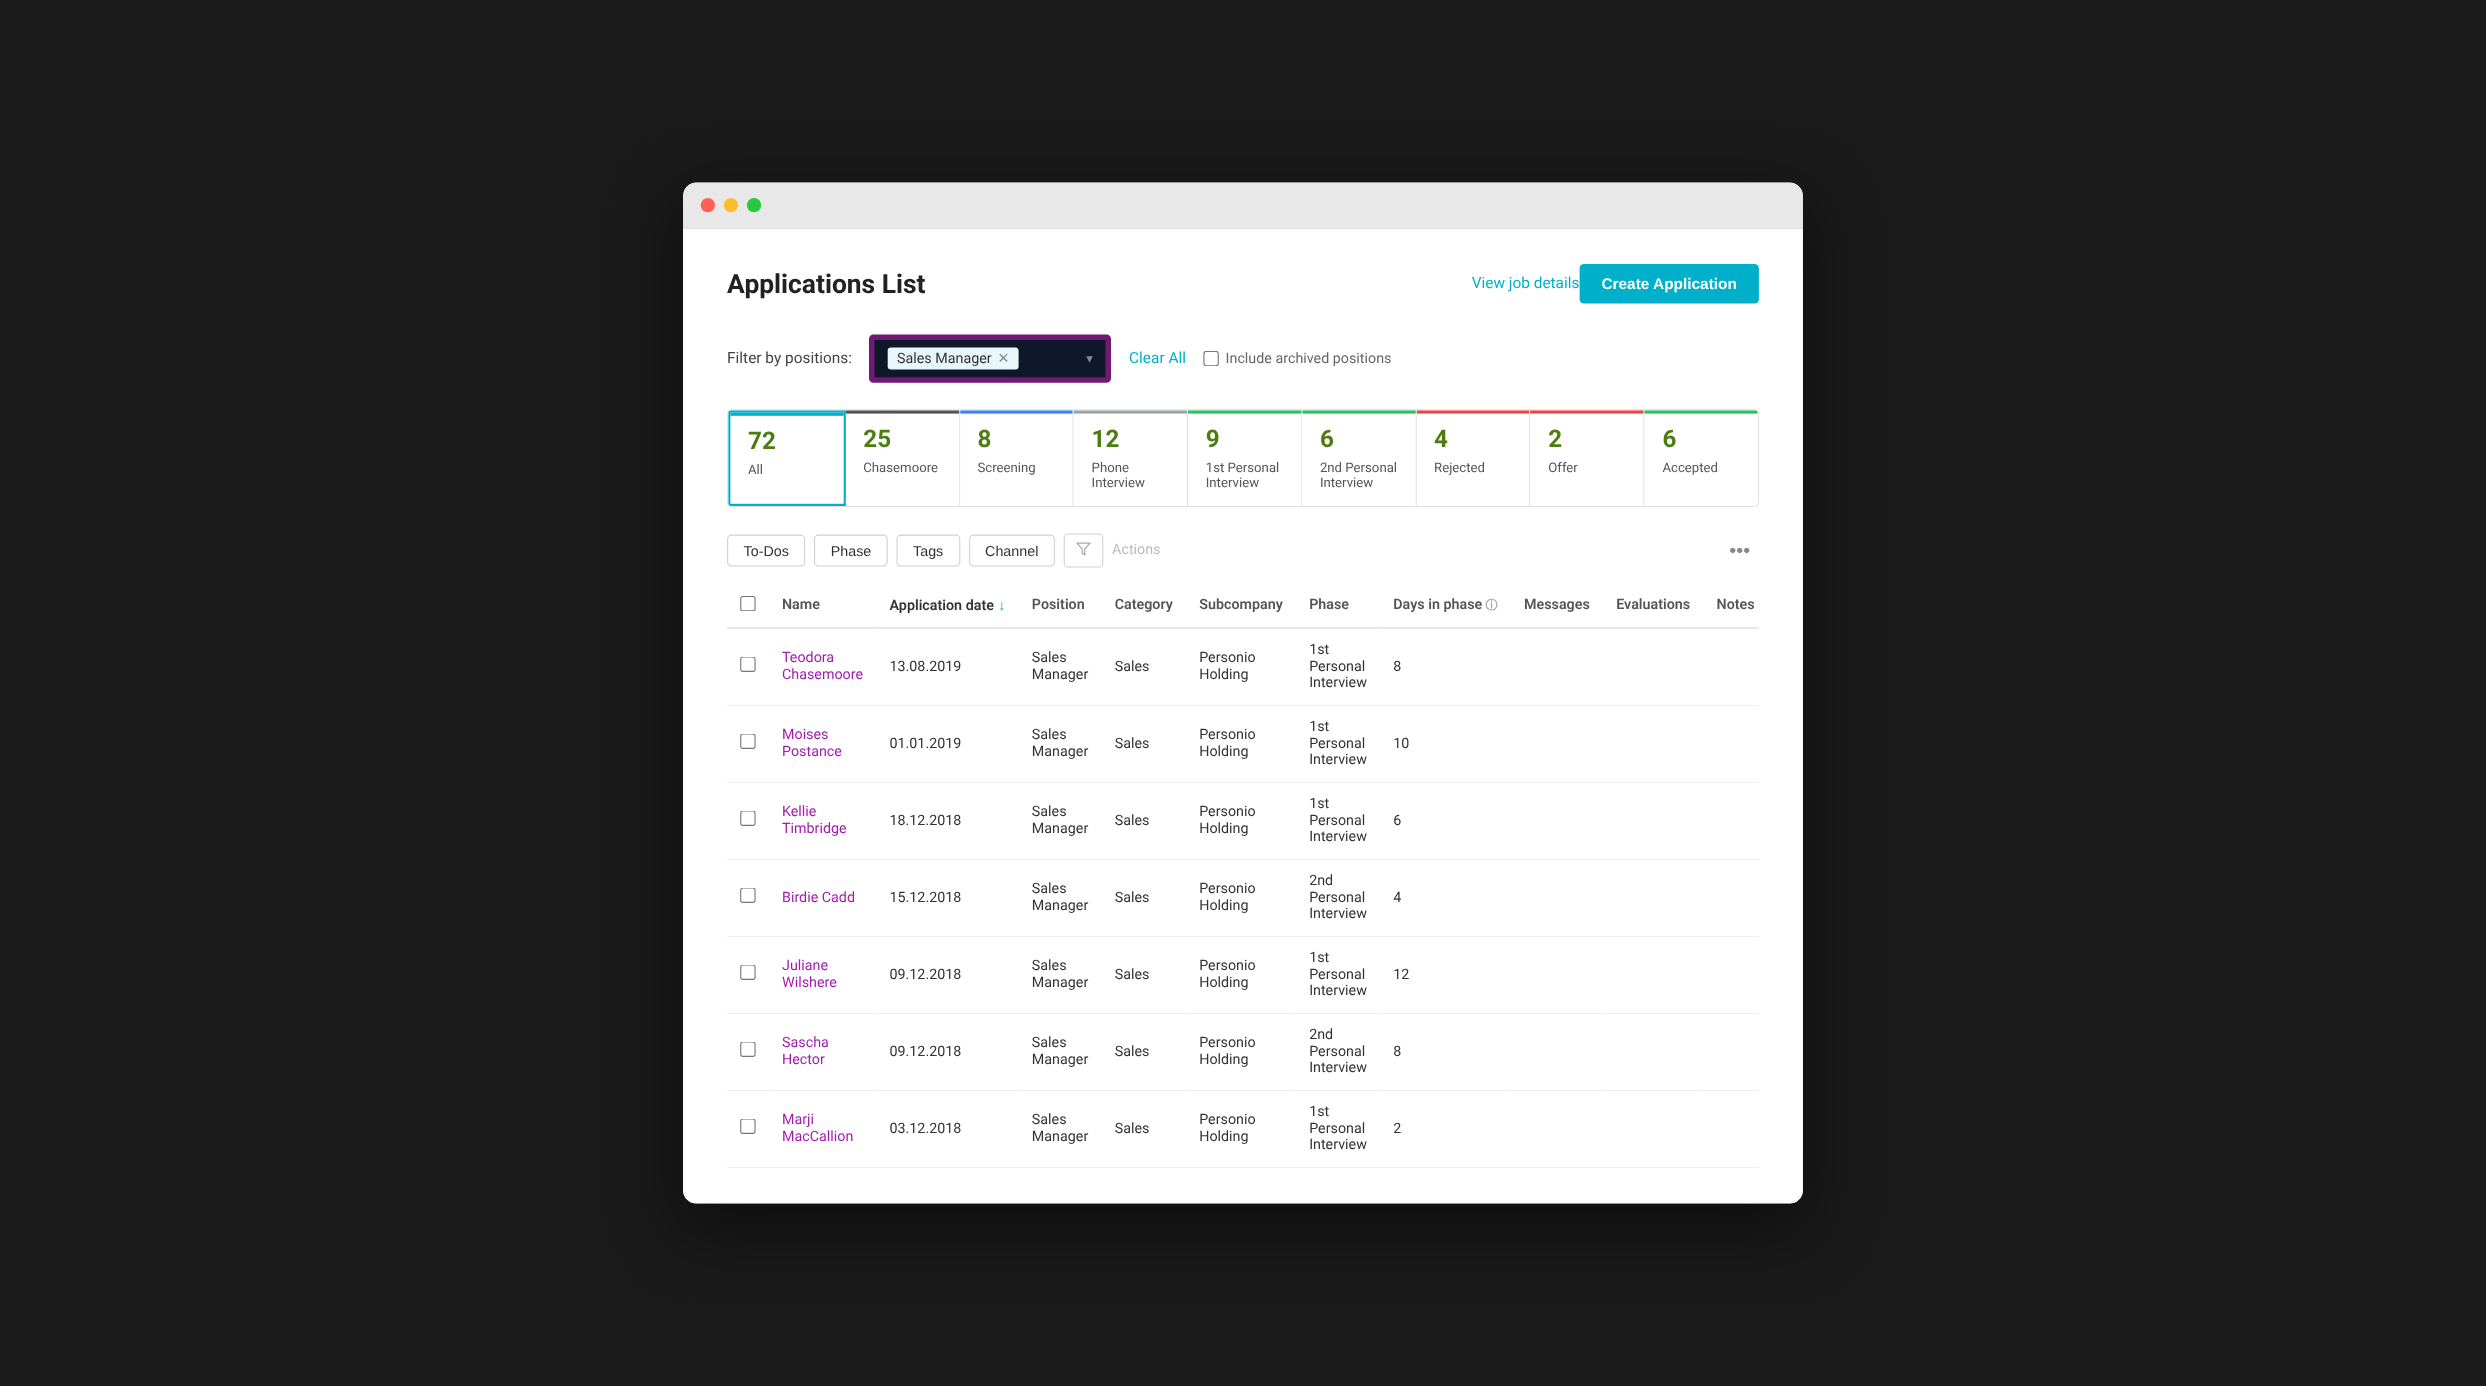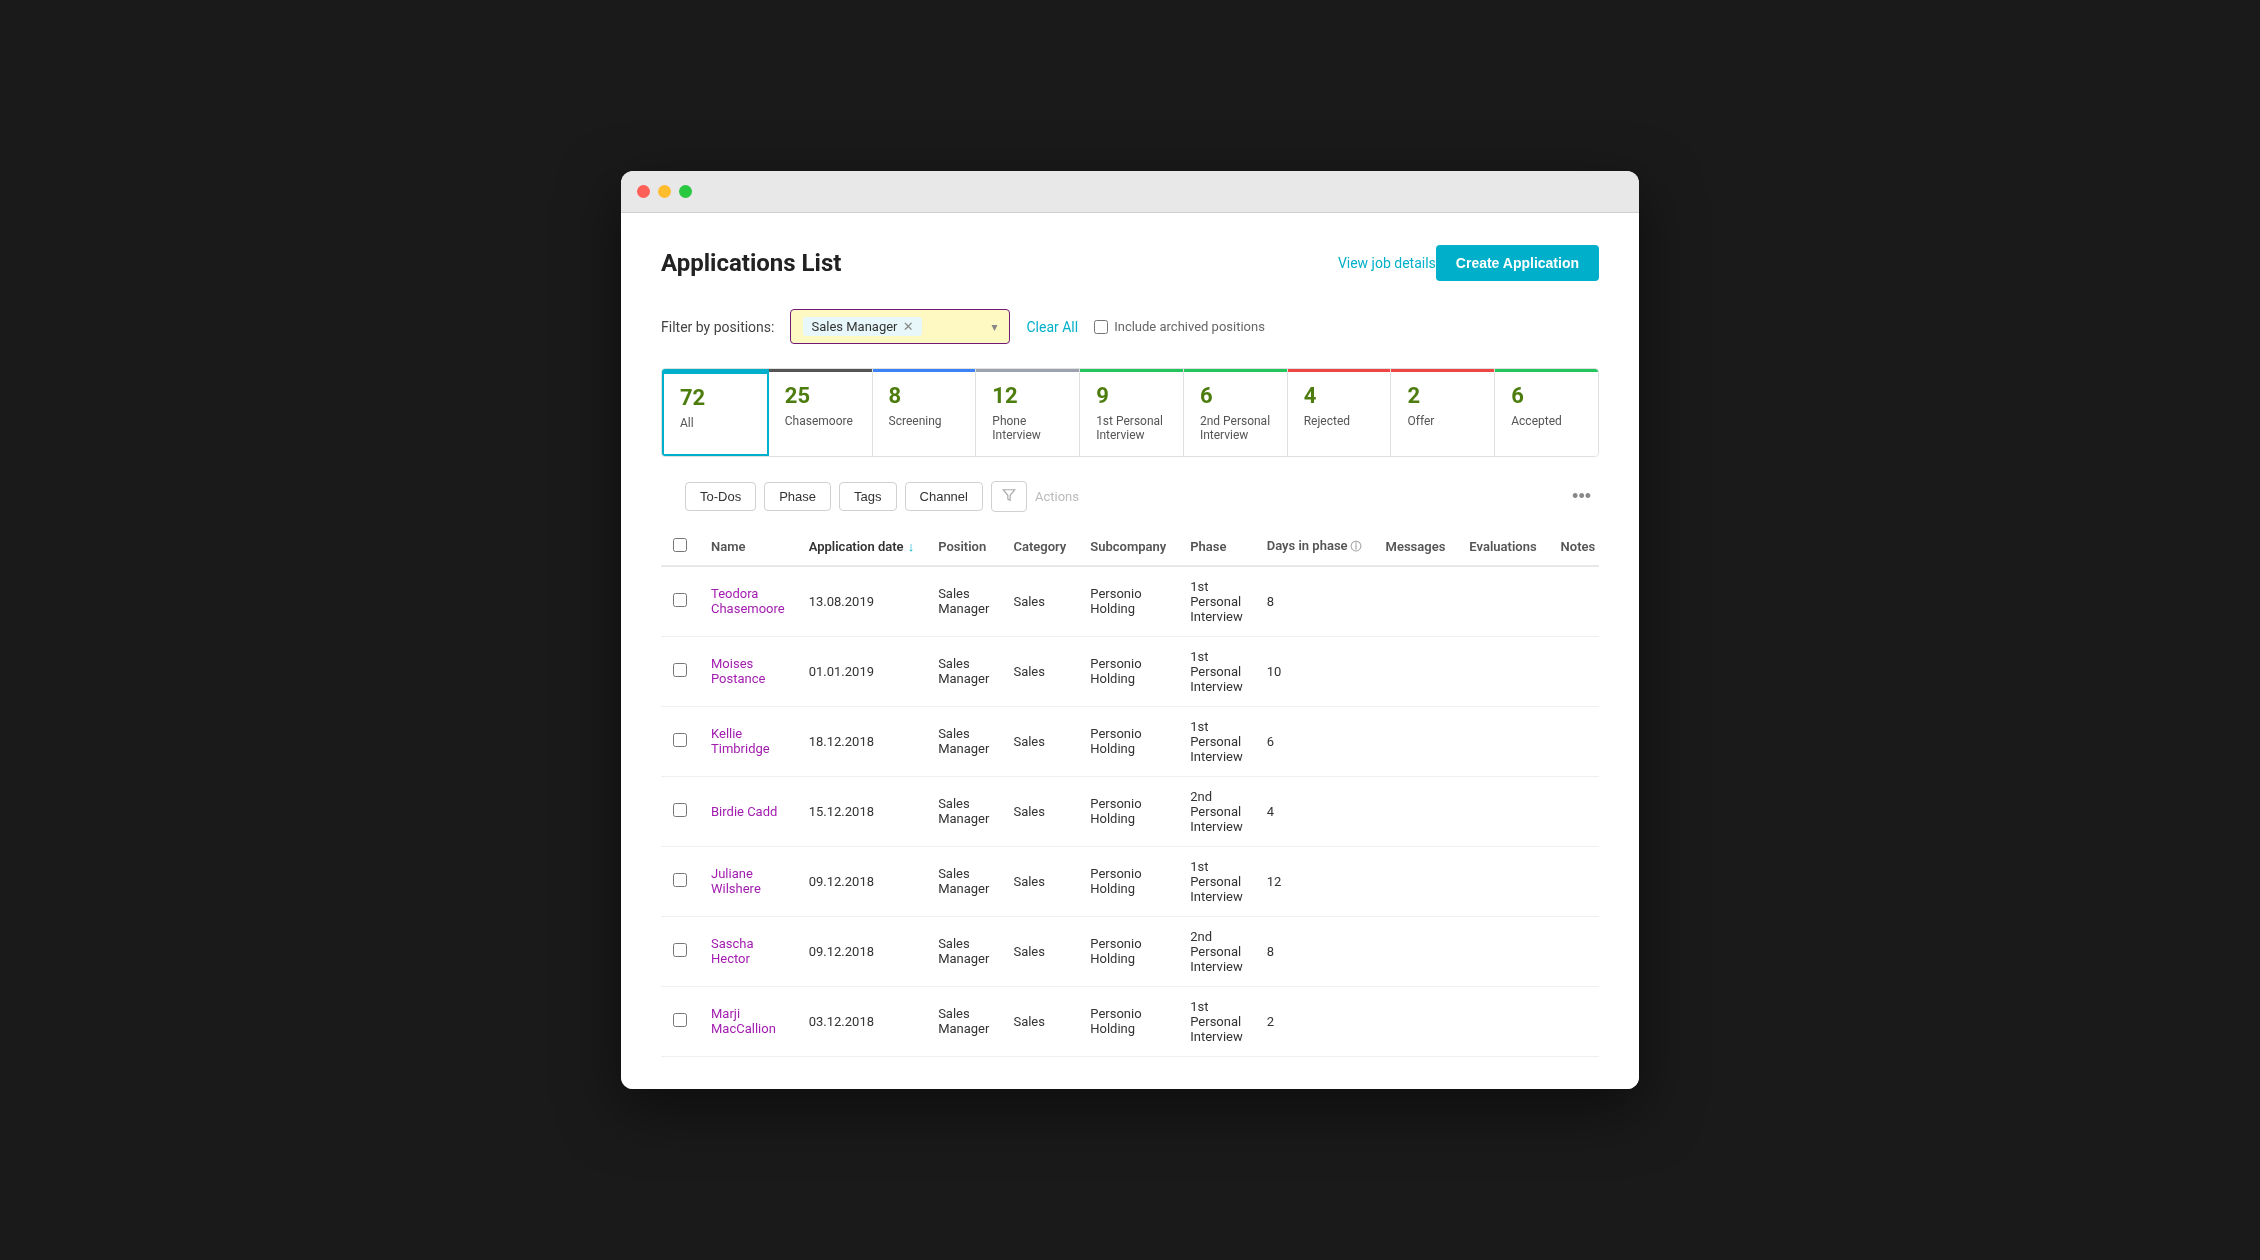--- a/index.html
+++ b/index.html
@@ -79,29 +79,29 @@
       margin-bottom: 24px;
     }
     .filter-label {
       font-size: 14px;
       color: #444;
       white-space: nowrap;
     }
     .filter-select {
       display: flex;
       align-items: center;
-      border: 1px solid #701a75;
+      border: 5px solid #701a75;
       border-radius: 4px;
       padding: 7px 12px;
       font-size: 14px;
       color: #333;
       min-width: 220px;
       justify-content: space-between;
       cursor: pointer;
-      background: #fef9c3;
+      background: #0f172a;
     }
     .filter-select-inner {
       display: flex;
       align-items: center;
       gap: 6px;
     }
     .filter-tag {
       background: #e8f7fa;
       color: #333;
       padding: 2px 8px;
@@ -176,21 +176,20 @@
       display: flex;
       align-items: center;
       gap: 8px;
       margin-bottom: 16px;
       justify-content: space-between;
     }
     .filter-bar-left {
       display: flex;
       gap: 8px;
       align-items: center;
-      margin-left: 24px;
     }
     .filter-pill {
       border: 1px solid #d0d0d0;
       border-radius: 4px;
       padding: 6px 14px;
       font-size: 13px;
       color: #333;
       cursor: pointer;
       background: white;
     }

